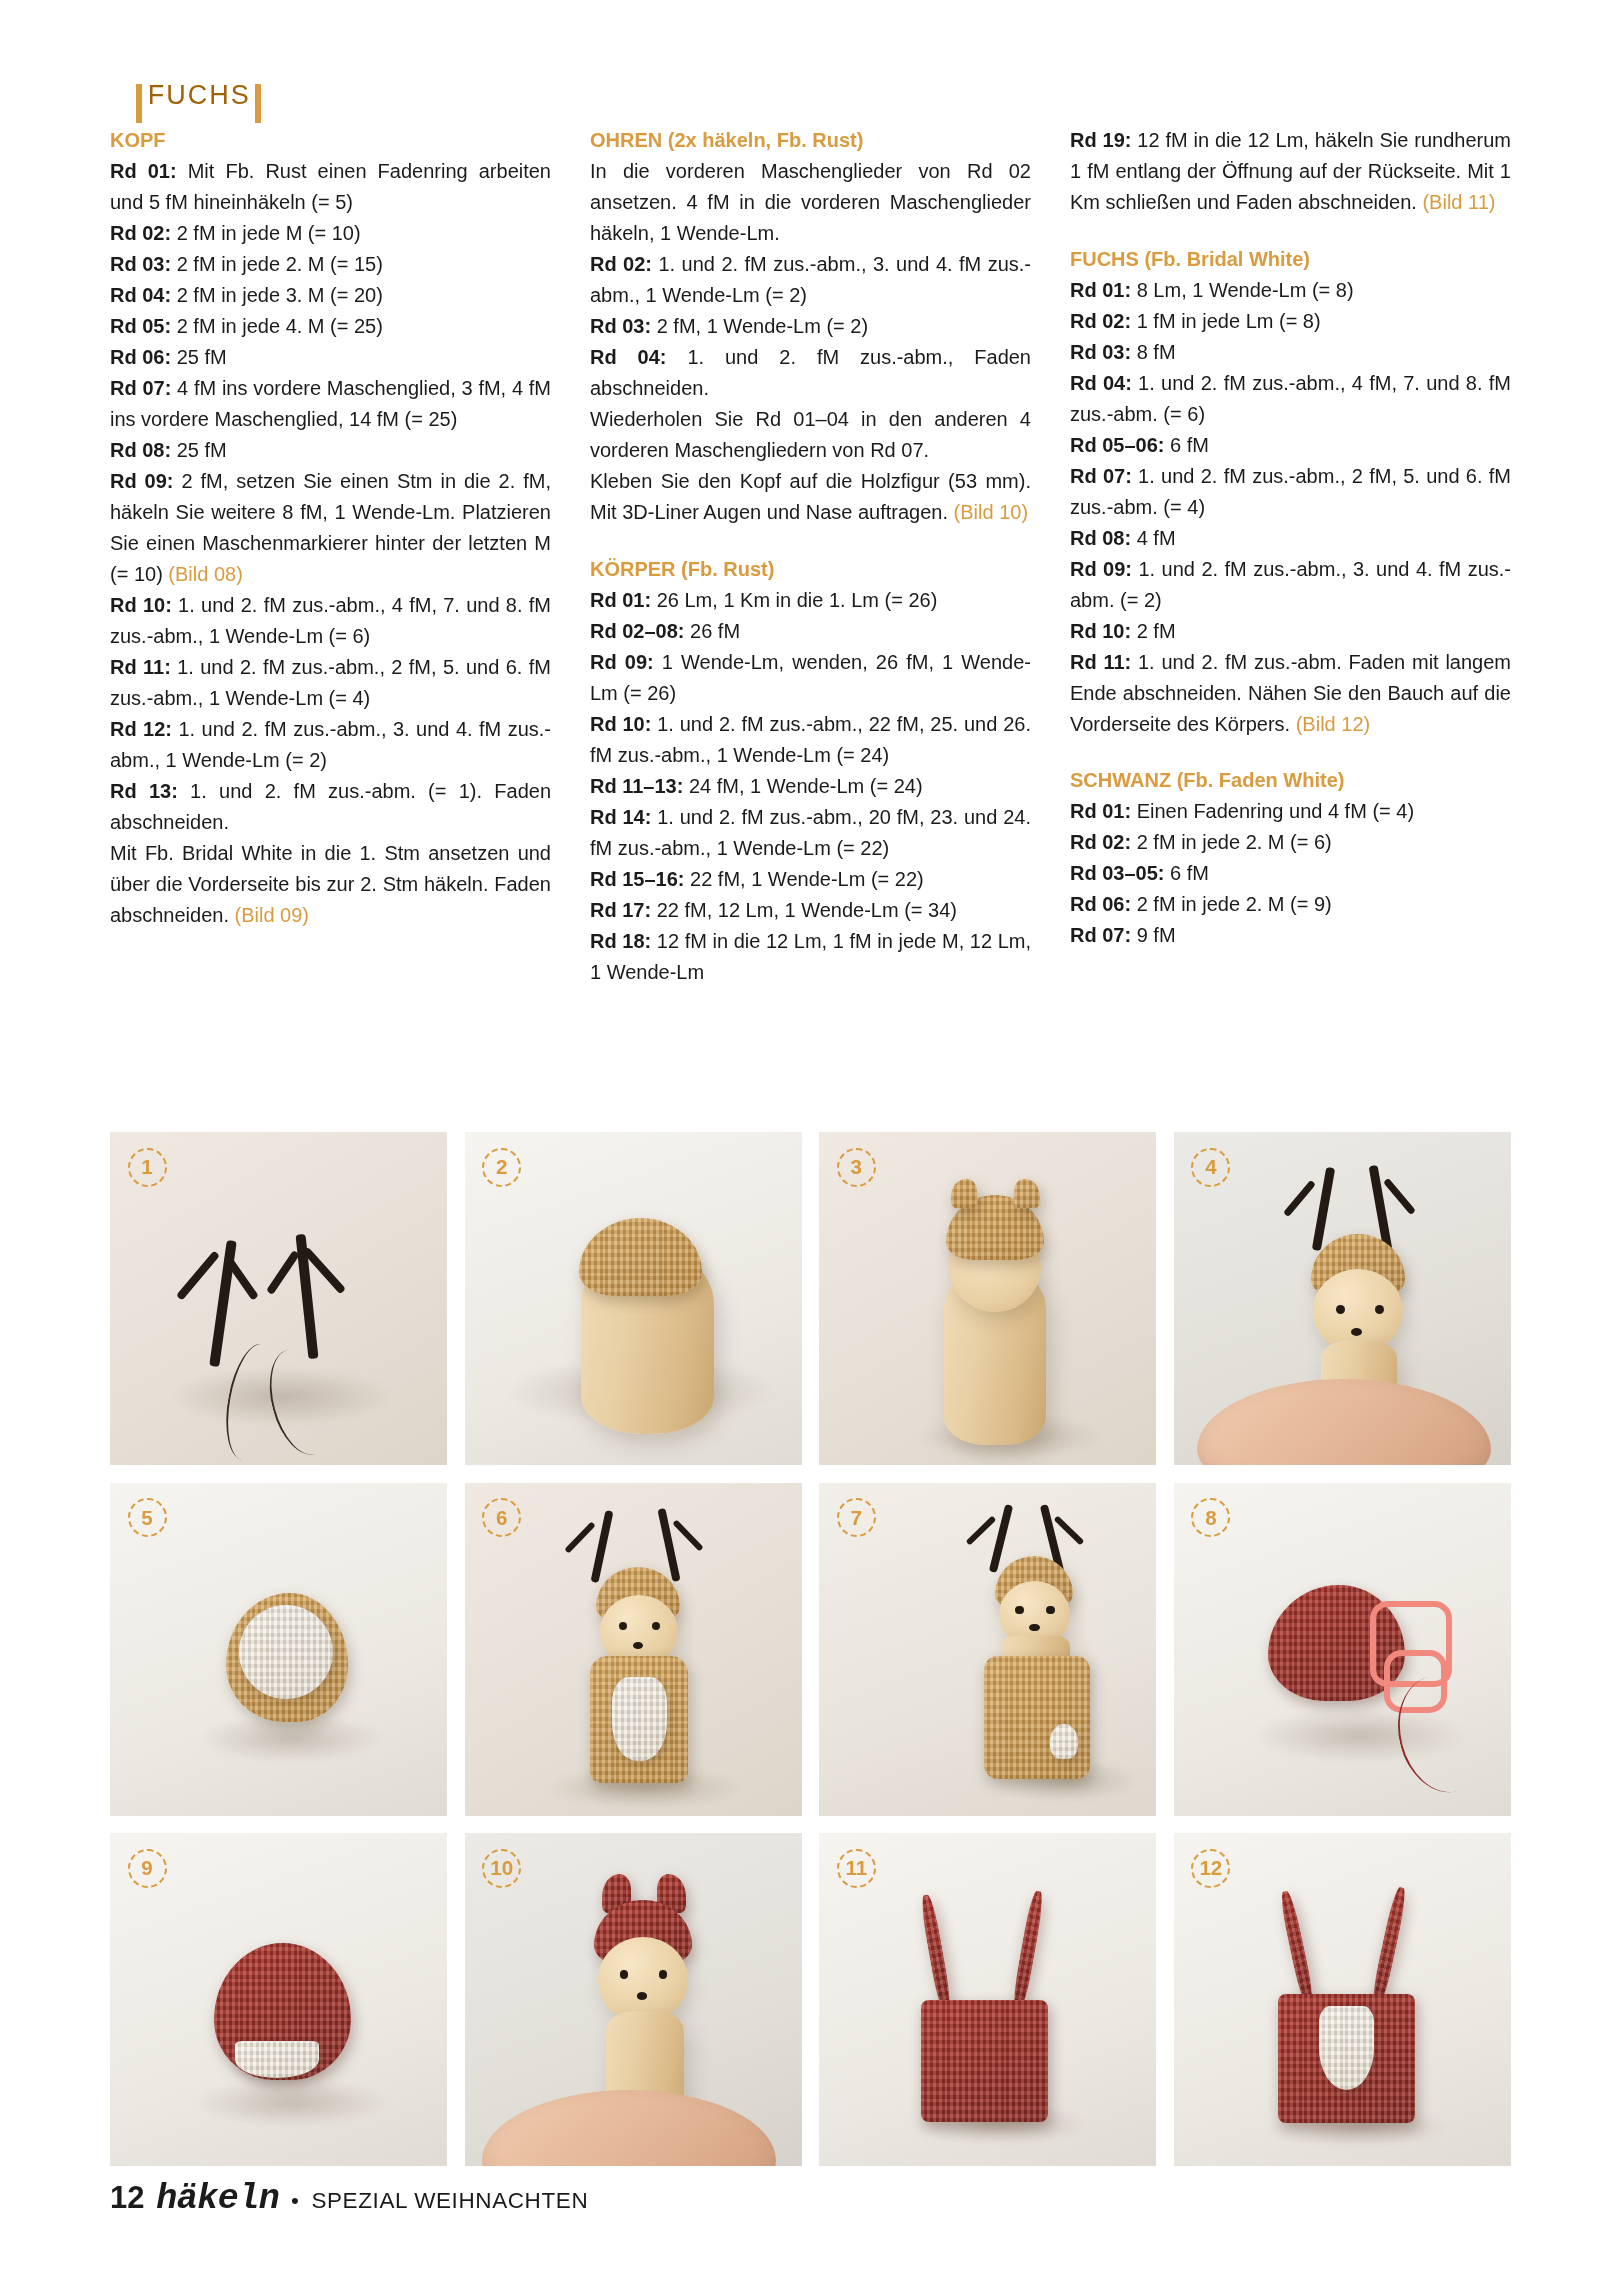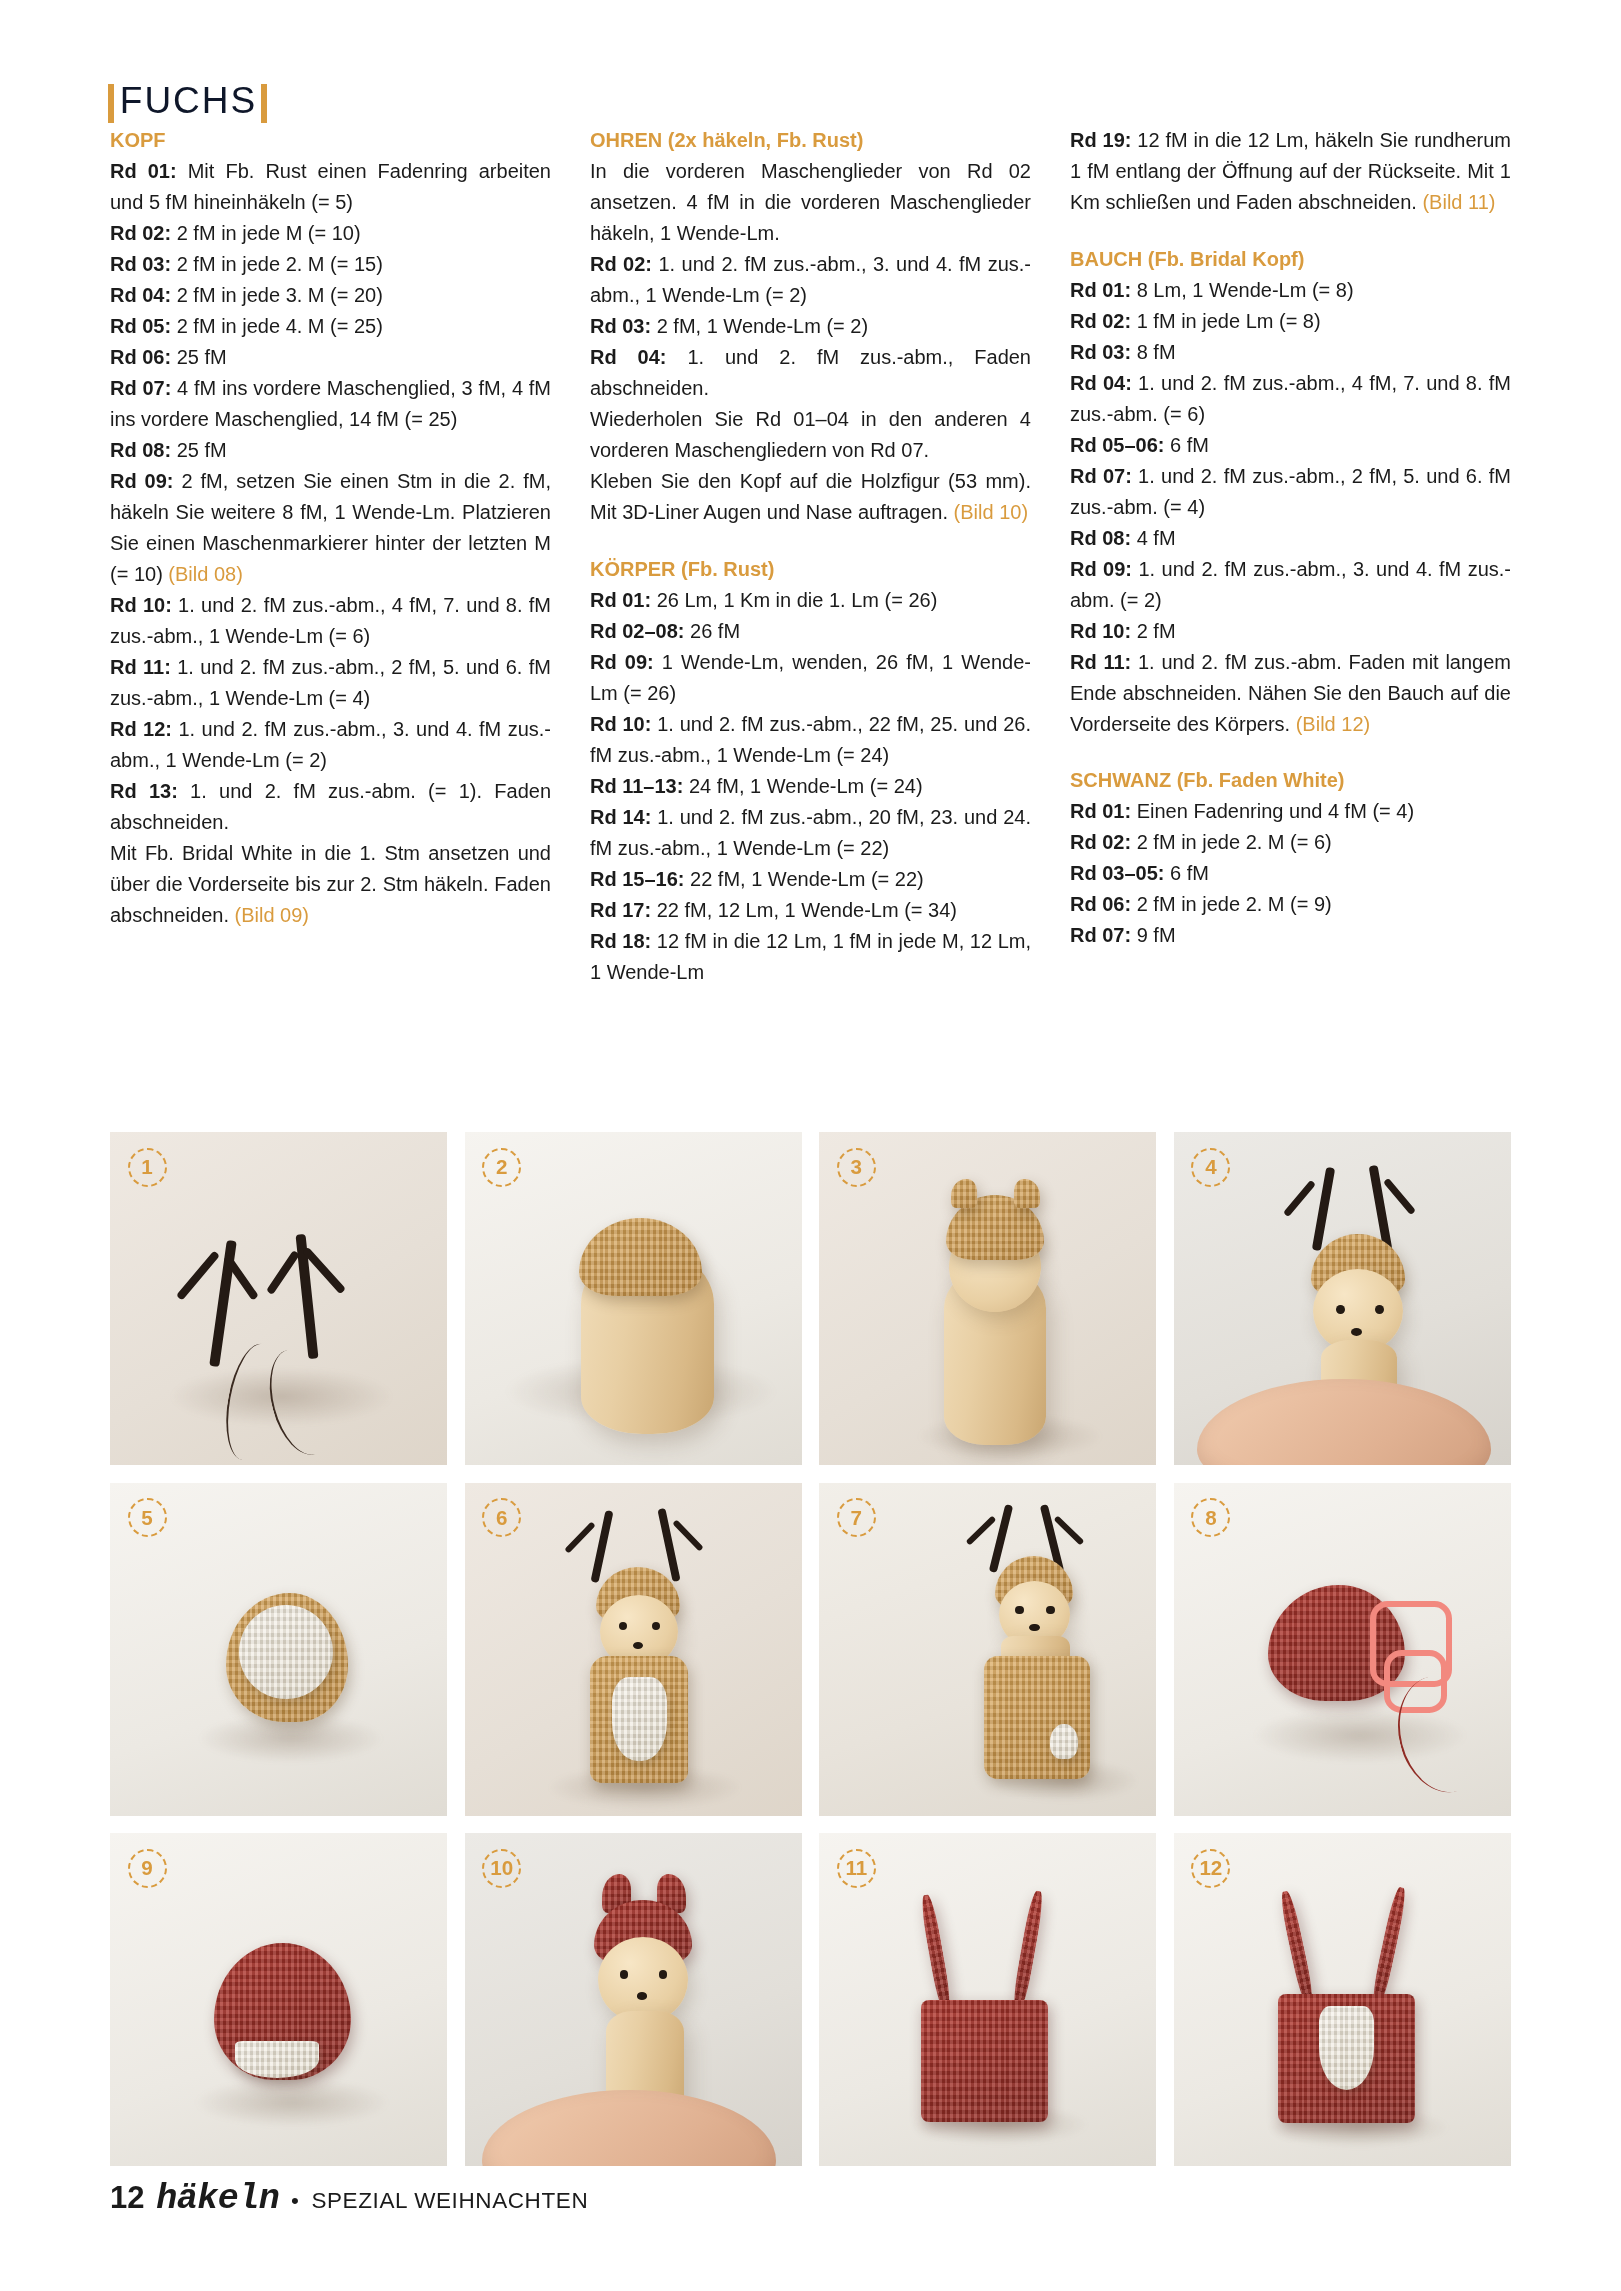--- a/index.html
+++ b/index.html
@@ -18,27 +18,28 @@
     left: 0; top: 0;
     width: 1621px; height: 2292px;
   }
 
   
   .title-wrap {
     position: absolute;
     left: 108px; top: 78px;
   }
   .title {
-    font-size: 37px;
+    font-size: 27px;
     letter-spacing: 2px;
-    color: #0f172a;
+    color: #a16207;
     font-weight: 400;
     padding: 2px 9.8px 3.9px 11.8px;
     display: inline-block;
     position: relative;
+    margin-left: 28px;
   }
   .title::before {
     content: "";
     position: absolute;
     left: 0; top: 5.9px;
     width: 5.9px; height: 39px;
     background: #d99b3e;
   }
   .title::after {
     content: "";
@@ -257,21 +258,21 @@
       <p class="nojust"><b>Rd 11–13:</b> 24 fM, 1 Wende-Lm (= 24)</p>
       <p><b>Rd 14:</b> 1. und 2. fM zus.-abm., 20 fM, 23. und 24. fM zus.-abm., 1 Wende-Lm (= 22)</p>
       <p class="nojust"><b>Rd 15–16:</b> 22 fM, 1 Wende-Lm (= 22)</p>
       <p class="nojust"><b>Rd 17:</b> 22 fM, 12 Lm, 1 Wende-Lm (= 34)</p>
       <p><b>Rd 18:</b> 12 fM in die 12 Lm, 1 fM in jede M, 12 Lm, 1 Wende-Lm</p>
     </div>
 
     <div class="col">
       <p><b>Rd 19:</b> 12 fM in die 12 Lm, häkeln Sie rundherum 1 fM entlang der Öffnung auf der Rückseite. Mit 1 Km schließen und Faden abschneiden. <span style="color:#d99b3e">(Bild 11)</span></p>
       <div class="gap"></div>
-      <p class="sec-head">BAUCH (Fb. Bridal Kopf)</p>
+      <p class="sec-head">FUCHS (Fb. Bridal White)</p>
       <p class="nojust"><b>Rd 01:</b> 8 Lm, 1 Wende-Lm (= 8)</p>
       <p class="nojust"><b>Rd 02:</b> 1 fM in jede Lm (= 8)</p>
       <p class="nojust"><b>Rd 03:</b> 8 fM</p>
       <p><b>Rd 04:</b> 1. und 2. fM zus.-abm., 4 fM, 7. und 8. fM zus.-abm. (= 6)</p>
       <p class="nojust"><b>Rd 05–06:</b> 6 fM</p>
       <p><b>Rd 07:</b> 1. und 2. fM zus.-abm., 2 fM, 5. und 6. fM zus.-abm. (= 4)</p>
       <p class="nojust"><b>Rd 08:</b> 4 fM</p>
       <p><b>Rd 09:</b> 1. und 2. fM zus.-abm., 3. und 4. fM zus.-abm. (= 2)</p>
       <p class="nojust"><b>Rd 10:</b> 2 fM</p>
       <p><b>Rd 11:</b> 1. und 2. fM zus.-abm. Faden mit langem Ende abschneiden. Nähen Sie den Bauch auf die Vorderseite des Körpers. <span style="color:#d99b3e">(Bild 12)</span></p>

